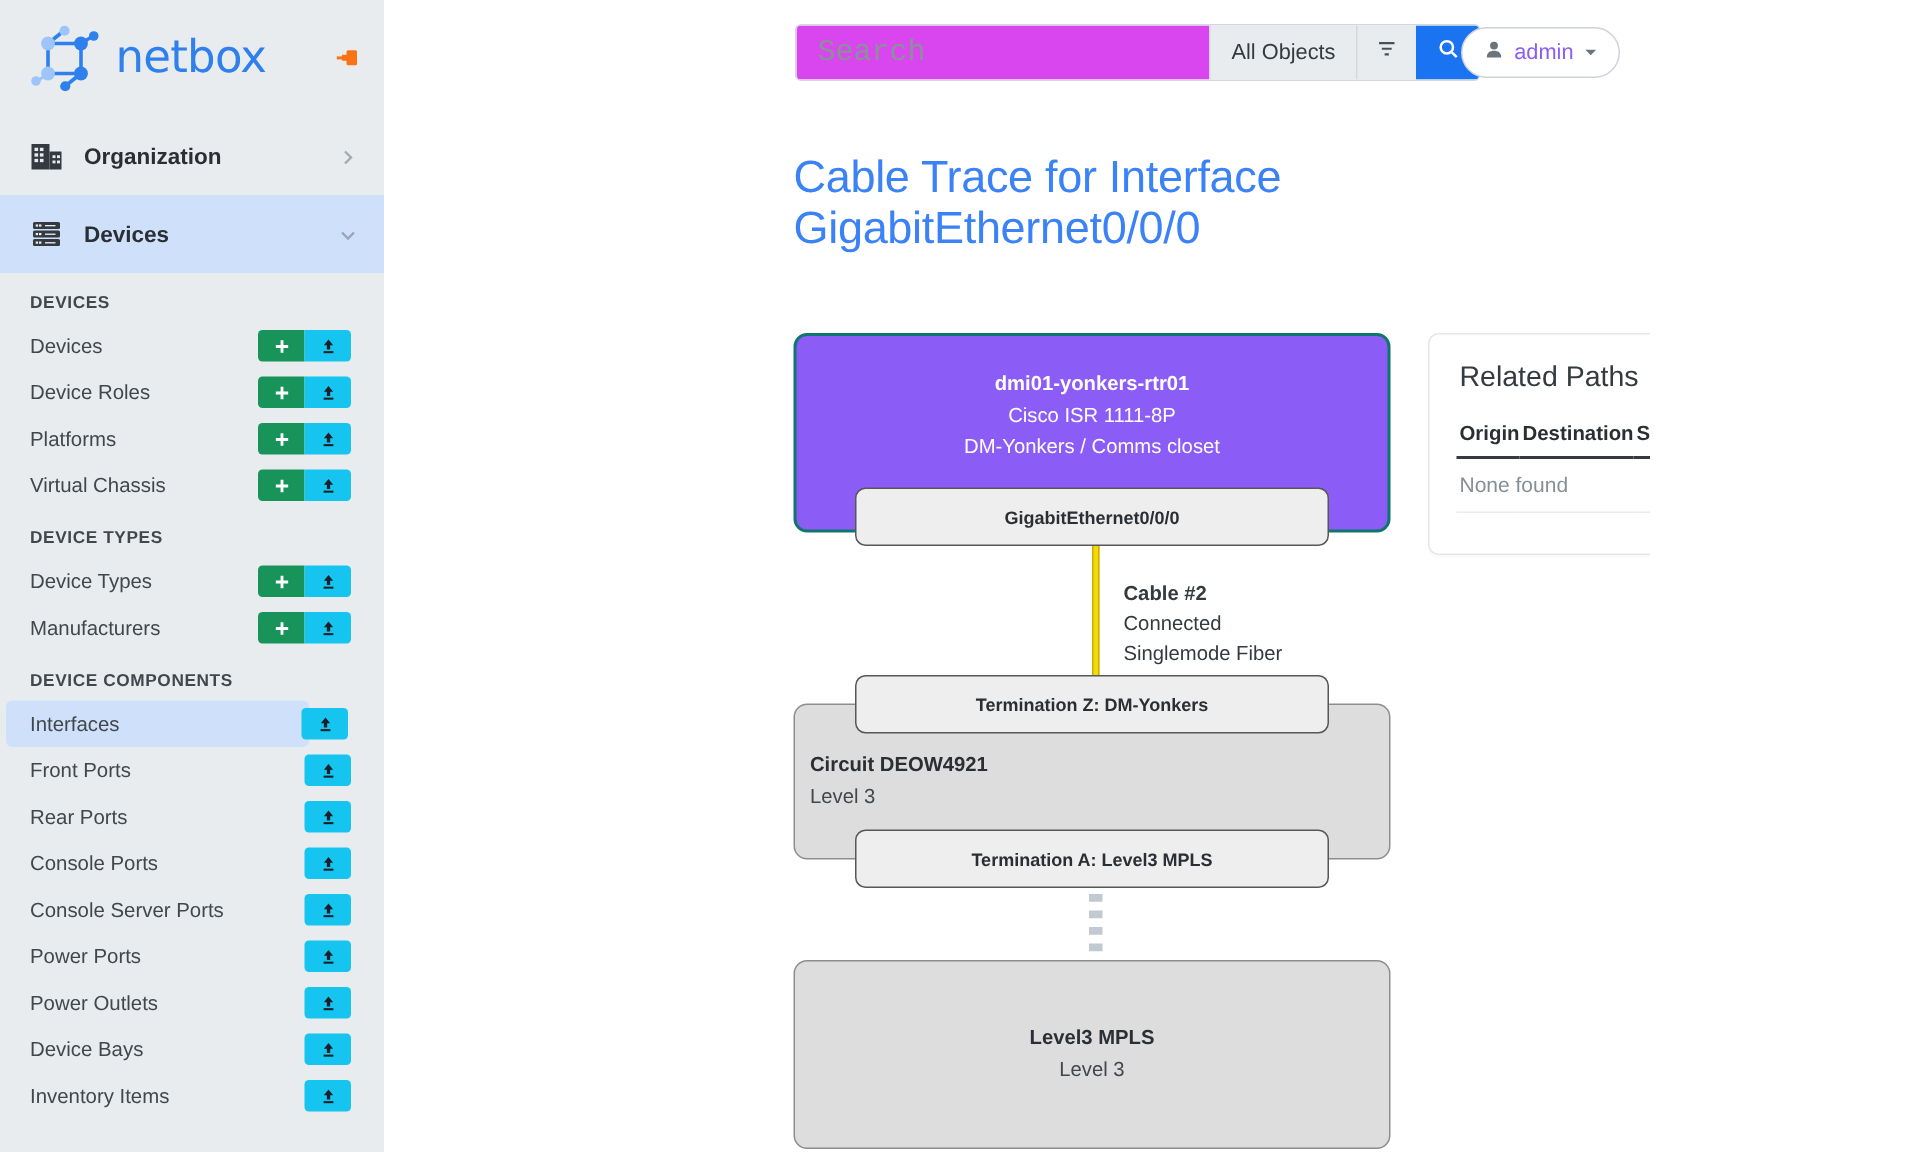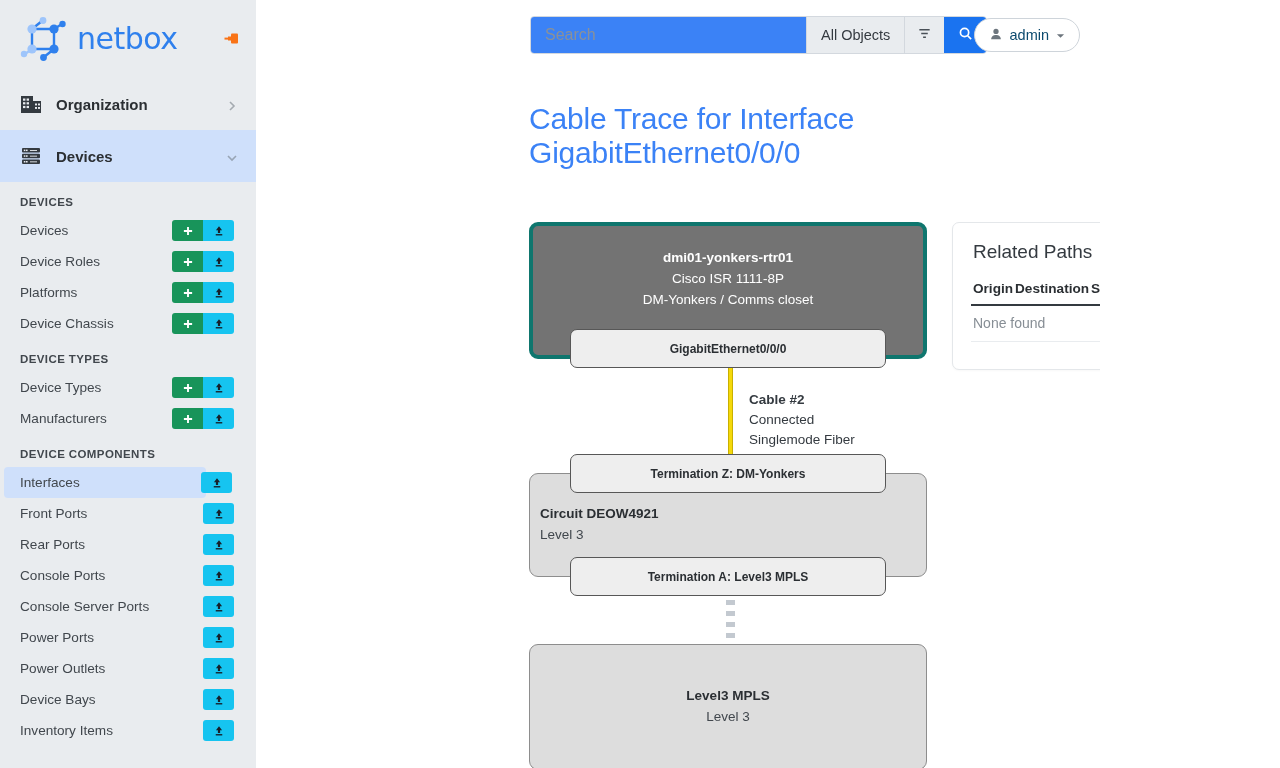--- a/index.html
+++ b/index.html
@@ -93,23 +93,23 @@
   }
   .search-wrap {
     display:flex; align-items:stretch; height:38px;
     margin:0 auto 0 274px;
     border-radius:4px; overflow:hidden;
     border:1px solid #d3d8de;
     background:#fff;
   }
   .search-input {
     width:275px; border:none; outline:none;
-    padding:0 14px; font-size:16px;
-    font-family:Liberation Sans, sans-serif;
-    color:#343a40; background:#3b82f6;
+    padding:0 14px; font-size:20px;
+    font-family:Liberation Mono, monospace;
+    color:#343a40; background:#d946ef;
   }
   .search-input::placeholder { color:#8a9199; }
   .obj-select {
     display:flex; align-items:center; padding:0 14px;
     background:#e9ecef; font-size:14.5px; color:#343a40;
     border-left:1px solid #d3d8de; cursor:pointer; white-space:nowrap;
   }
   .filter-btn {
     width:40px; display:flex; align-items:center; justify-content:center;
     background:#e9ecef; border-left:1px solid #d3d8de; cursor:pointer;
@@ -117,41 +117,41 @@
   .search-btn {
     width:42px; display:flex; align-items:center; justify-content:center;
     background:#1a73f0; cursor:pointer;
   }
   .user-menu {
     position:absolute; right:20px; top:18px;
     display:flex; align-items:center; gap:7px;
     height:34px; padding:0 14px;
     border:1px solid #ced4da; border-radius:17px;
     background:#fff; cursor:pointer;
-    font-size:14.5px; color:#0c4a6e;
+    font-size:14.5px; color:#8b5cf6;
   }
 
   .page-title {
     font-size:30px; font-weight:400; color:#3b82f6;
     padding:12px 0 0 273px;
     letter-spacing:-.2px;
   }
 
   .content { display:flex; padding:32px 0 0 273px; }
 
   
   .trace { width:400px; position:relative; }
   .node {
     width:398px; border-radius:9px;
     text-align:center; position:relative;
   }
   .node-device {
-    background:#737373; color:#fff;
+    background:#8b5cf6; color:#fff;
     padding:22px 0 44px;
-    border:4px solid #0f766e;
+    border:2px solid #0f766e;
   }
   .node-device .n-title { font-size:13.5px; font-weight:700; line-height:1.55; }
   .node-device .n-sub   { font-size:13.5px; font-weight:400; line-height:1.55; }
 
   .term {
     width:316px; margin:-30px auto 0;
     background:#eeeeee; border:1.2px solid #575757;
     border-radius:7px;
     font-size:12px; font-weight:700; color:#2b2f33;
     text-align:center; line-height:38px; height:39px;
@@ -372,21 +372,21 @@
         <button class="mini-btn mini-up">
           <svg viewBox="0 0 14 14" width="12" height="12" fill="#17202a">
               <path d="M7 1.6 L10.6 6 H8.3 V9.4 H5.7 V6 H3.4 Z"></path>
               <rect x="3.2" y="10.6" width="7.6" height="1.6"></rect>
             </svg>
         </button>
       </span>
     </div>
 
     <div class="nav-item">
-      <span class="ni-label">Device Chassis</span>
+      <span class="ni-label">Virtual Chassis</span>
       <span class="btn-pair">
         <button class="mini-btn mini-add">
           <svg viewBox="0 0 14 14" width="12" height="12">
               <path d="M7 2.2 V11.8 M2.2 7 H11.8" stroke="#fff" stroke-width="2.2"></path>
             </svg>
         </button>
         <button class="mini-btn mini-up">
           <svg viewBox="0 0 14 14" width="12" height="12" fill="#17202a">
               <path d="M7 1.6 L10.6 6 H8.3 V9.4 H5.7 V6 H3.4 Z"></path>
               <rect x="3.2" y="10.6" width="7.6" height="1.6"></rect>

